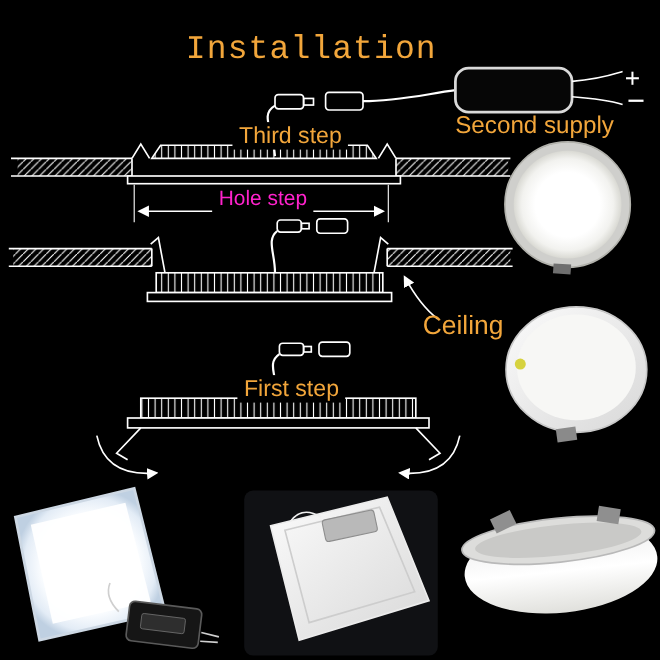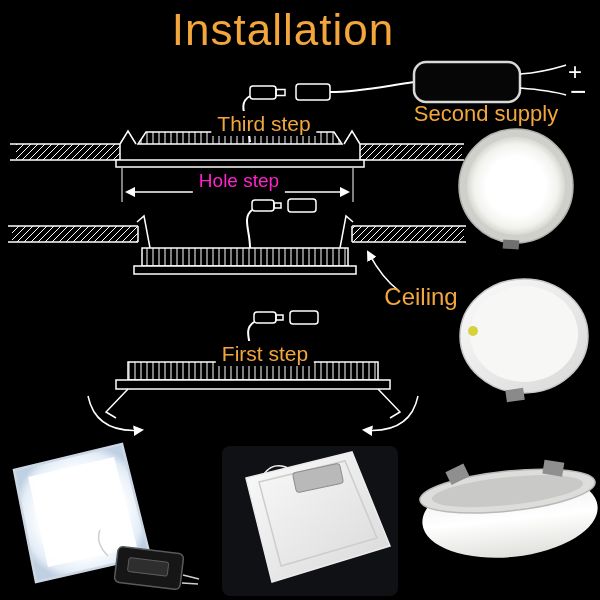--- a/index.html
+++ b/index.html
@@ -7,21 +7,21 @@
     position: relative; width: 600px; height: 600px;
     background: var(--background, #000); overflow: hidden;
     font-family: "Liberation Sans", "DejaVu Sans", sans-serif;
   }
   .stage > svg { position: absolute; left: 0; top: 0; }
   .lbl {
     position: absolute; transform: translateX(-50%);
     white-space: nowrap; line-height: 1.2;
     color: var(--accent-orange, #f2a63b);
   }
-  .title  { top: 4px;  left: 283px; font-size: 44px; letter-spacing: 1px; }
+  .title  { top: 28px;  left: 283px; font-size: 30px; letter-spacing: 1px; font-family: Liberation Mono, monospace; }
   .step   { font-size: 21px; background: #000; padding: 0 6px; }
   .third  { top: 111px; left: 264px; text-align: center; }
   .second { top: 229px; left: 268px; }
   .first  { top: 341px; left: 265px; text-align: center; }
   .psu    { top: 101px; left: 486px; font-size: 22px; }
   .hole   { top: 170px; left: 239px; font-size: 19px;
             color: var(--magenta, #ff22cc); background: #000; padding: 0 6px; }
   .ceil   { top: 283px; left: 421px; font-size: 24px; }
   .mark   { position: absolute; top: 286px; left: 297px; font-size: 26px;
             color: var(--watermark-gray, #8f8f8f); white-space: nowrap; opacity: .92; }

